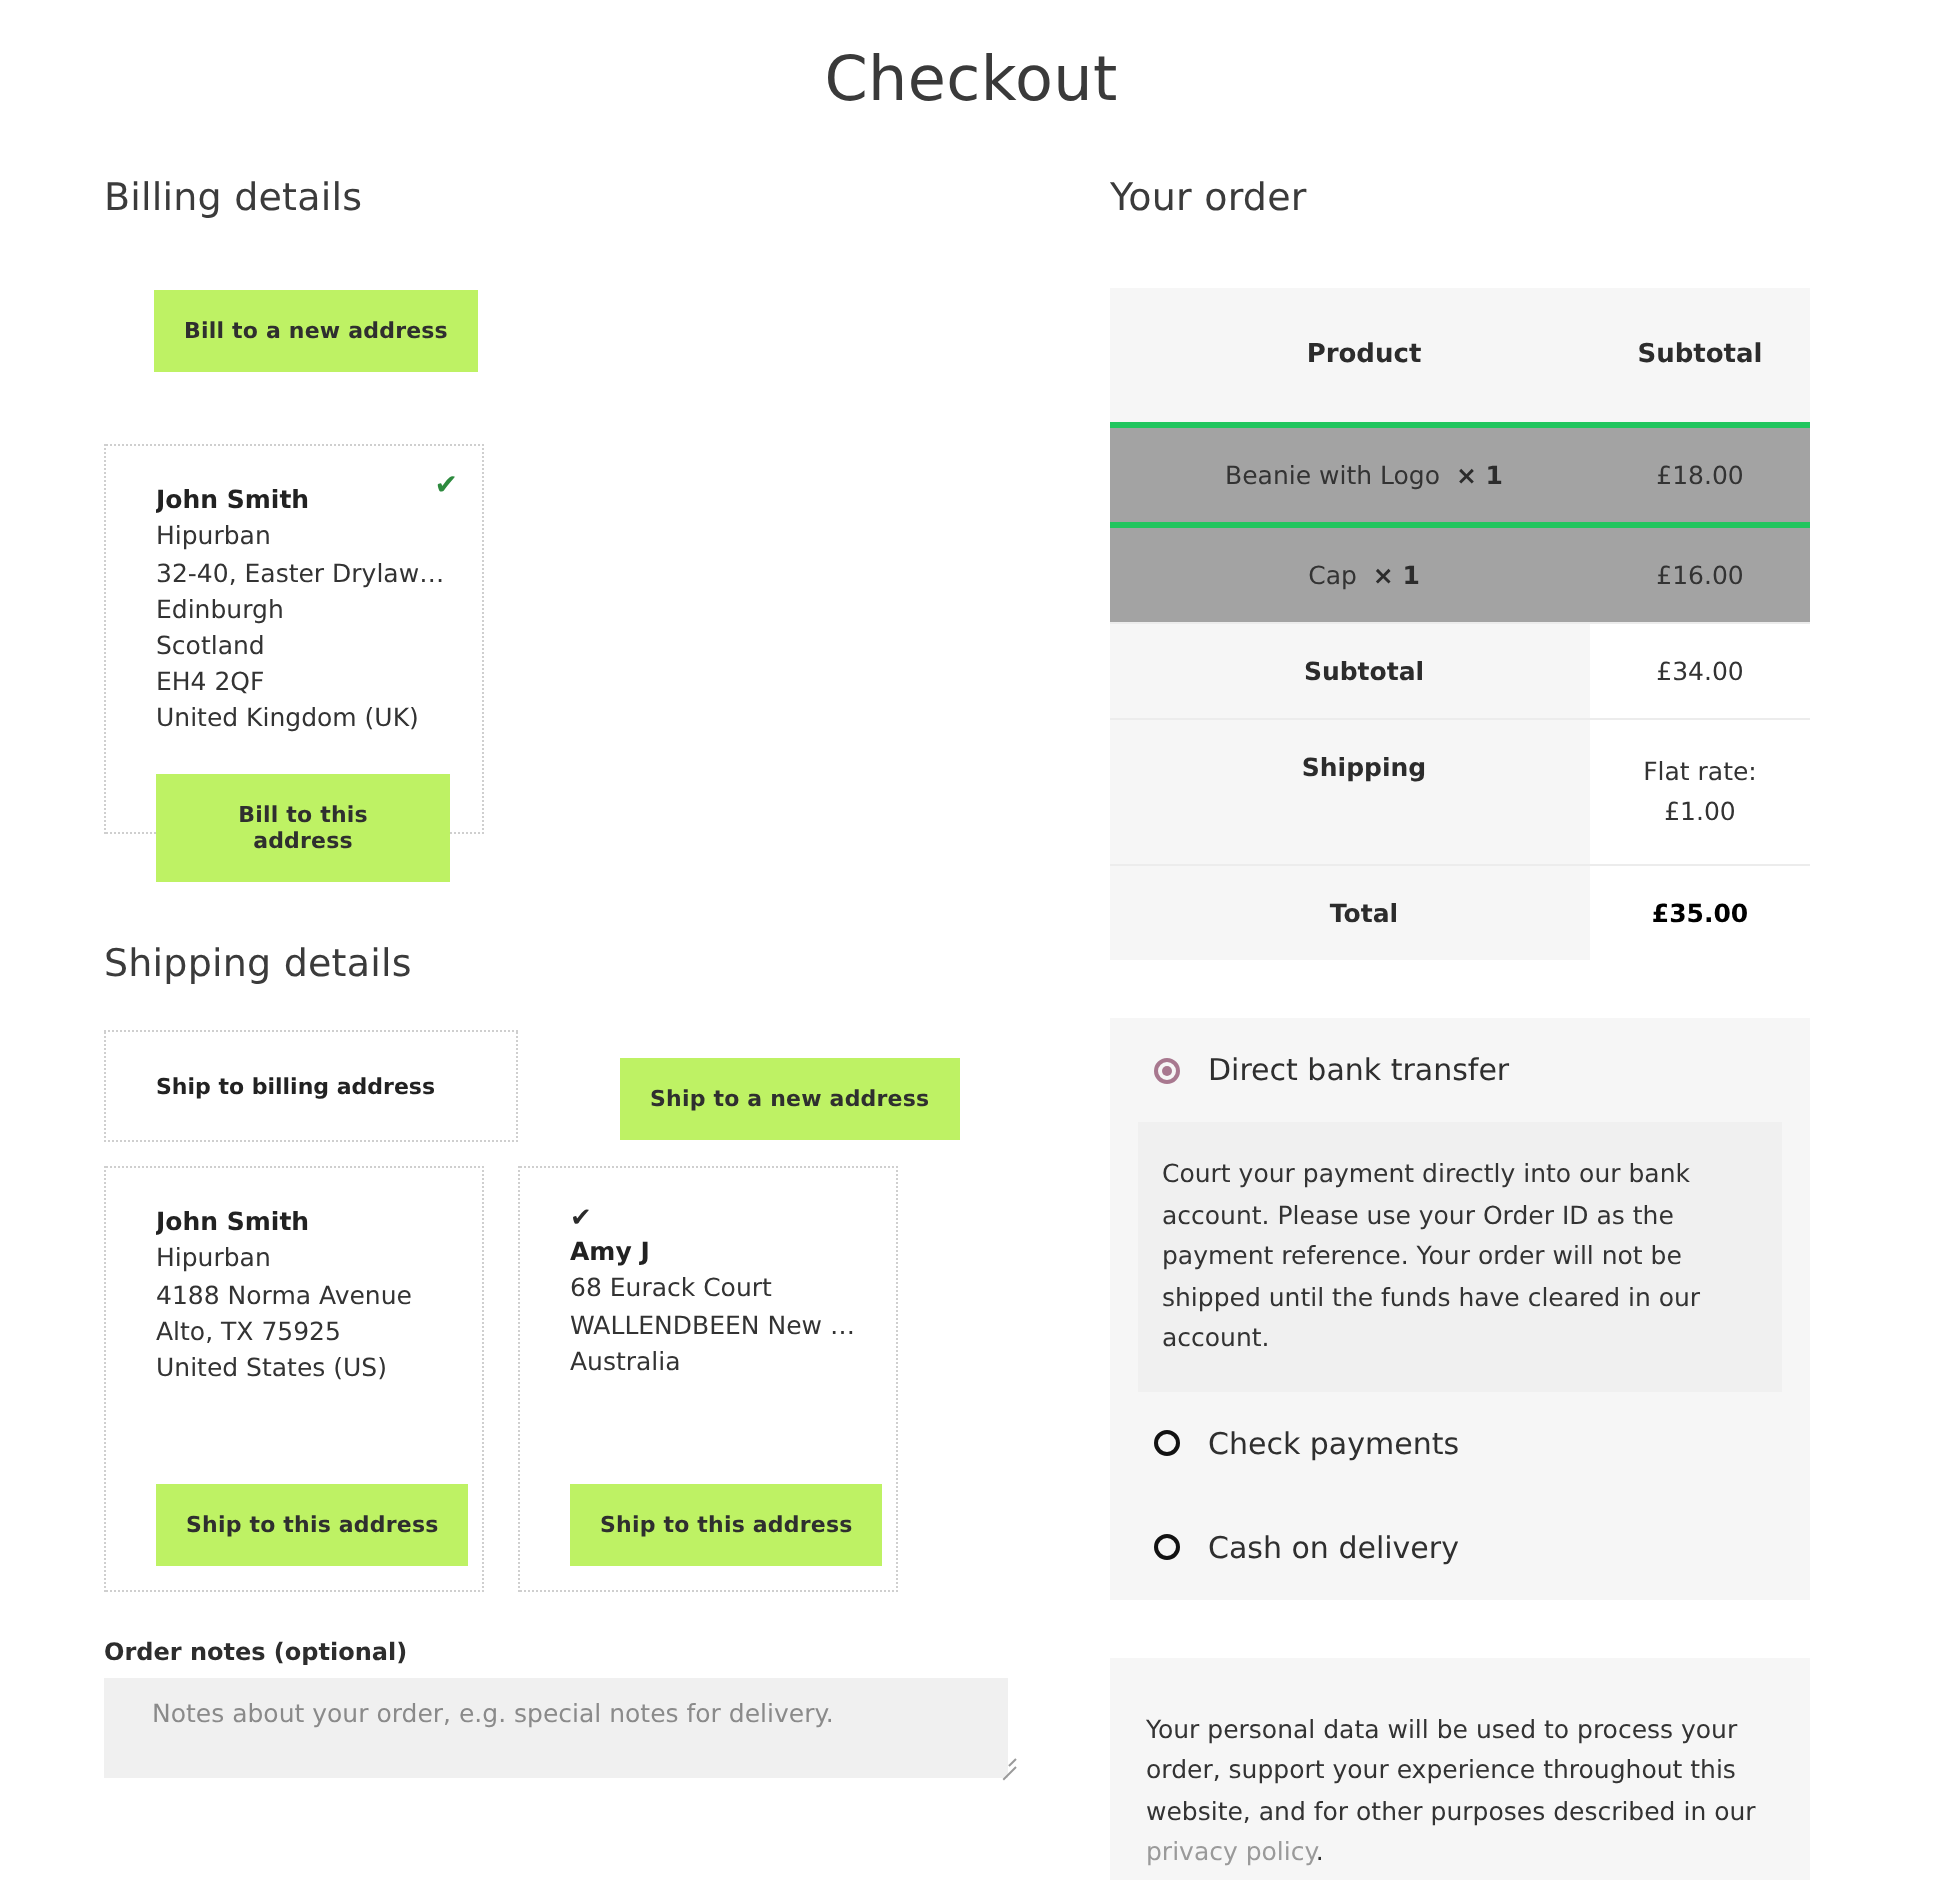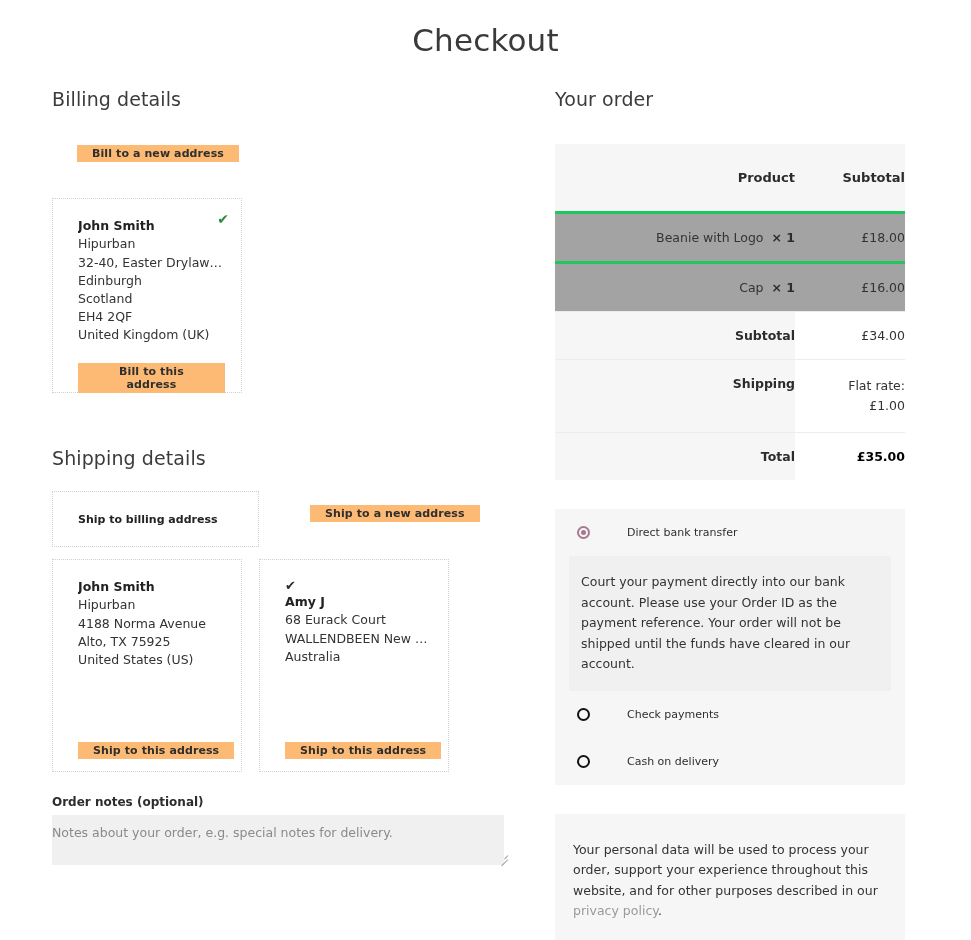--- a/index.html
+++ b/index.html
@@ -56,26 +56,26 @@
     font-weight: 400;
     color: #3b3b3b;
     margin: 0 0 0 0;
     padding: 0;
     letter-spacing: .1px;
   }
 
   
   .btn-grey {
     display: inline-block;
-    background: #fdba74;
+    background: #bef264;
     border: none;
     color: #2f2f2f;
     font-size: 11px;
     font-weight: bold;
-    padding: 2px 15px;
+    padding: 14px 15px;
     cursor: pointer;
     font-family: inherit;
     line-height: 1.2;
     letter-spacing: .1px;
   }
 
   
   .addr-card {
     border: 1px dotted #cfcfcf;
     background: #ffffff;
@@ -140,21 +140,21 @@
   #notes-wrap { margin-top: 23px; }
   #notes-label {
     font-size: 12px; font-weight: bold; color: #2d2d2d;
     display: block; margin-bottom: 6px;
   }
   #notes-input {
     width: 452px; height: 50px;
     background: #f0f0f0;
     border: none;
     resize: none;
-    padding: 10px 0;
+    padding: 10px 24px;
     font-family: inherit;
     font-size: 12.5px;
     color: #3a3a3a;
     display: block;
   }
   #notes-input::placeholder { color: #8a8a8a; }
   #notes-wrap { position: relative; }
   .resize-handle {
     position: absolute;
     right: 4px; bottom: 3px;
@@ -172,21 +172,21 @@
 
   
   #order-table {
     width: 350px;
     border-collapse: collapse;
     margin-top: 34px;
     background: #f6f6f6;
   }
   #order-table th,
   #order-table td {
-    text-align: right;
+    text-align: center;
     font-size: 12.5px;
     padding: 0;
     vertical-align: top;
   }
   #order-table thead th {
     font-weight: bold;
     color: #2c2c2c;
     font-size: 13px;
     padding: 26px 0 26px 14px;
     background: #f6f6f6;
@@ -246,23 +246,22 @@
   .pay-method.selected .radio::after {
     content: "";
     position: absolute;
     left: 50%; top: 50%;
     width: 5px; height: 5px;
     margin: -2.5px 0 0 -2.5px;
     border-radius: 50%;
     background: #a8788f;
   }
   .pay-method .pay-label {
-    font-size: 11px;
+    font-size: 15px;
     color: #2f2f2f;
-    margin-left: 23px;
   }
   #pay-desc {
     background: #f0f0f0;
     margin: 0 14px;
     padding: 16px 12px 16px 12px;
     font-size: 12.5px;
     line-height: 20.5px;
     color: #333;
   }
 

